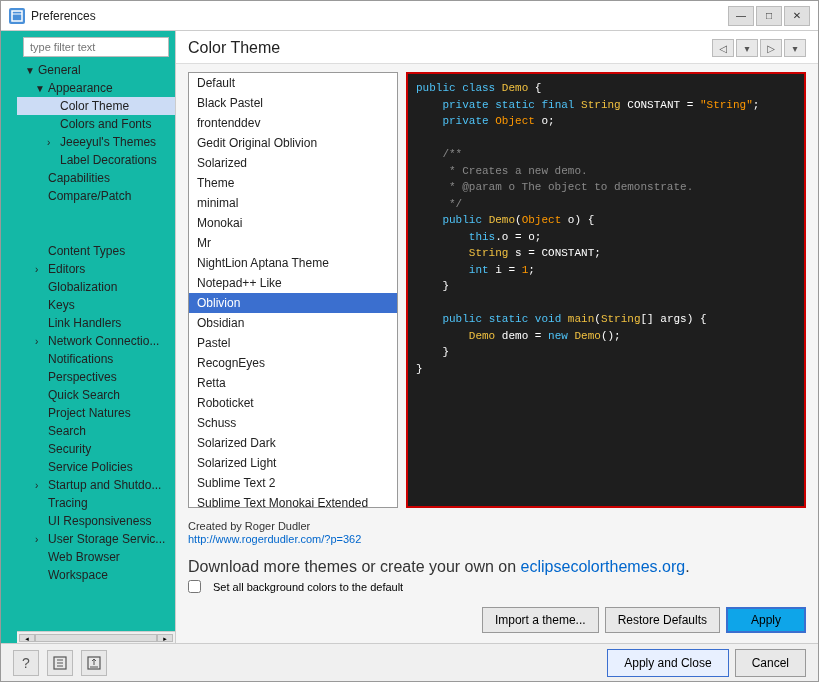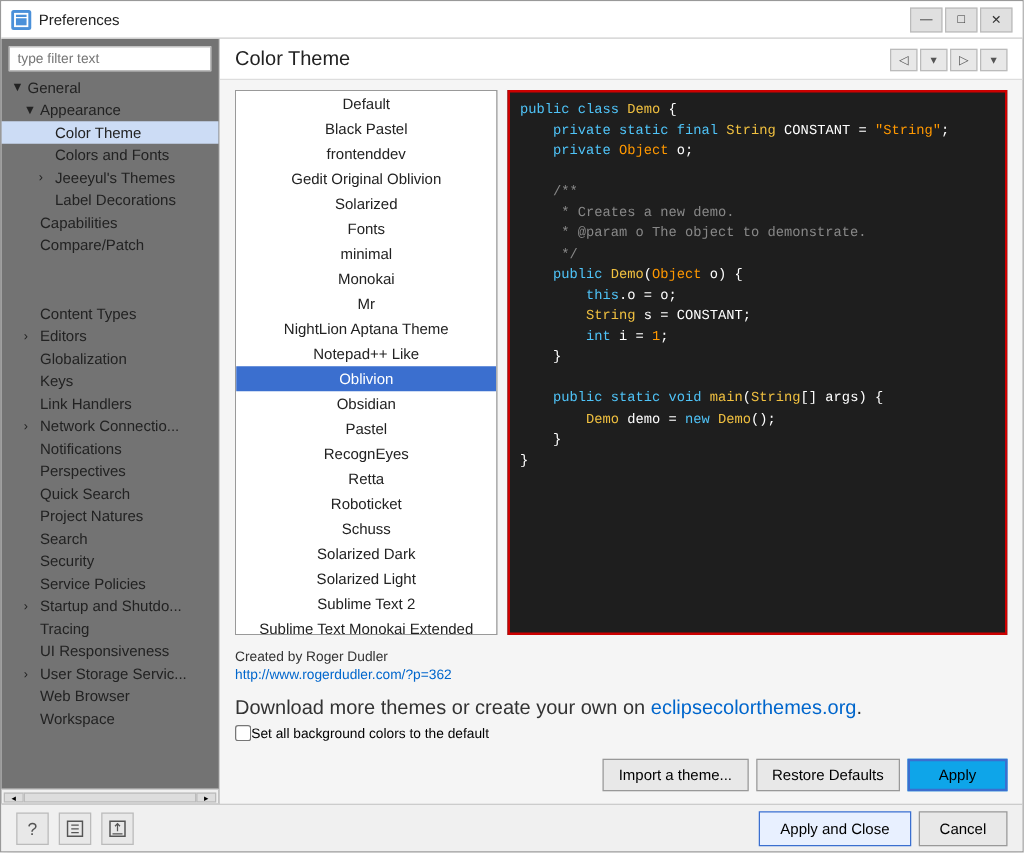--- a/index.html
+++ b/index.html
@@ -75,25 +75,26 @@
 
     .main-content {
       display: flex;
       flex: 1;
       overflow: hidden;
     }
 
     
     .sidebar {
       width: 175px;
-      background: #737373;
+      background: #14b8a6;
       border-right: 1px solid #ccc;
       display: flex;
       flex-direction: column;
       overflow: hidden;
+      padding-left: 16px;
     }
     .filter-input {
       margin: 6px 6px 4px 6px;
       padding: 3px 6px;
       border: 1px solid #bbb;
       font-size: 11px;
       color: #888;
       outline: none;
       width: calc(100% - 12px);
     }
@@ -196,21 +197,20 @@
       border: 1px solid #999;
       background: #fff;
       overflow-y: auto;
     }
     .theme-item {
       padding: 3px 8px;
       font-size: 12px;
       cursor: pointer;
       color: #222;
       white-space: nowrap;
-      text-align: center;
     }
     .theme-item.selected {
       background: #3b6fcf;
       color: white;
     }
 
     
     .code-preview {
       flex: 1;
       background: #1e1e1e;
@@ -251,21 +251,21 @@
       font-size: 16px;
       color: #333;
     }
     .download-link {
       color: #0066cc;
       text-decoration: none;
     }
     .checkbox-row {
       display: flex;
       align-items: center;
-      gap: 0;
+      gap: 12px;
       font-size: 11px;
     }
     .action-btn {
       padding: 3px 12px;
       font-size: 12px;
       background: #e8e8e8;
       border: 1px solid #999;
       cursor: pointer;
       min-width: 80px;
       height: 26px;
@@ -480,21 +480,21 @@
 
         <div class="panel-body">
           <div class="color-theme-area">
 
             <div class="theme-list-container">
               <div class="theme-item">Default</div>
               <div class="theme-item">Black Pastel</div>
               <div class="theme-item">frontenddev</div>
               <div class="theme-item">Gedit Original Oblivion</div>
               <div class="theme-item">Solarized</div>
-              <div class="theme-item">Fonts</div>
+              <div class="theme-item">Theme</div>
               <div class="theme-item">minimal</div>
               <div class="theme-item">Monokai</div>
               <div class="theme-item">Mr</div>
               <div class="theme-item">NightLion Aptana Theme</div>
               <div class="theme-item">Notepad++ Like</div>
               <div class="theme-item selected">Oblivion</div>
               <div class="theme-item">Obsidian</div>
               <div class="theme-item">Pastel</div>
               <div class="theme-item">RecognEyes</div>
               <div class="theme-item">Retta</div>

